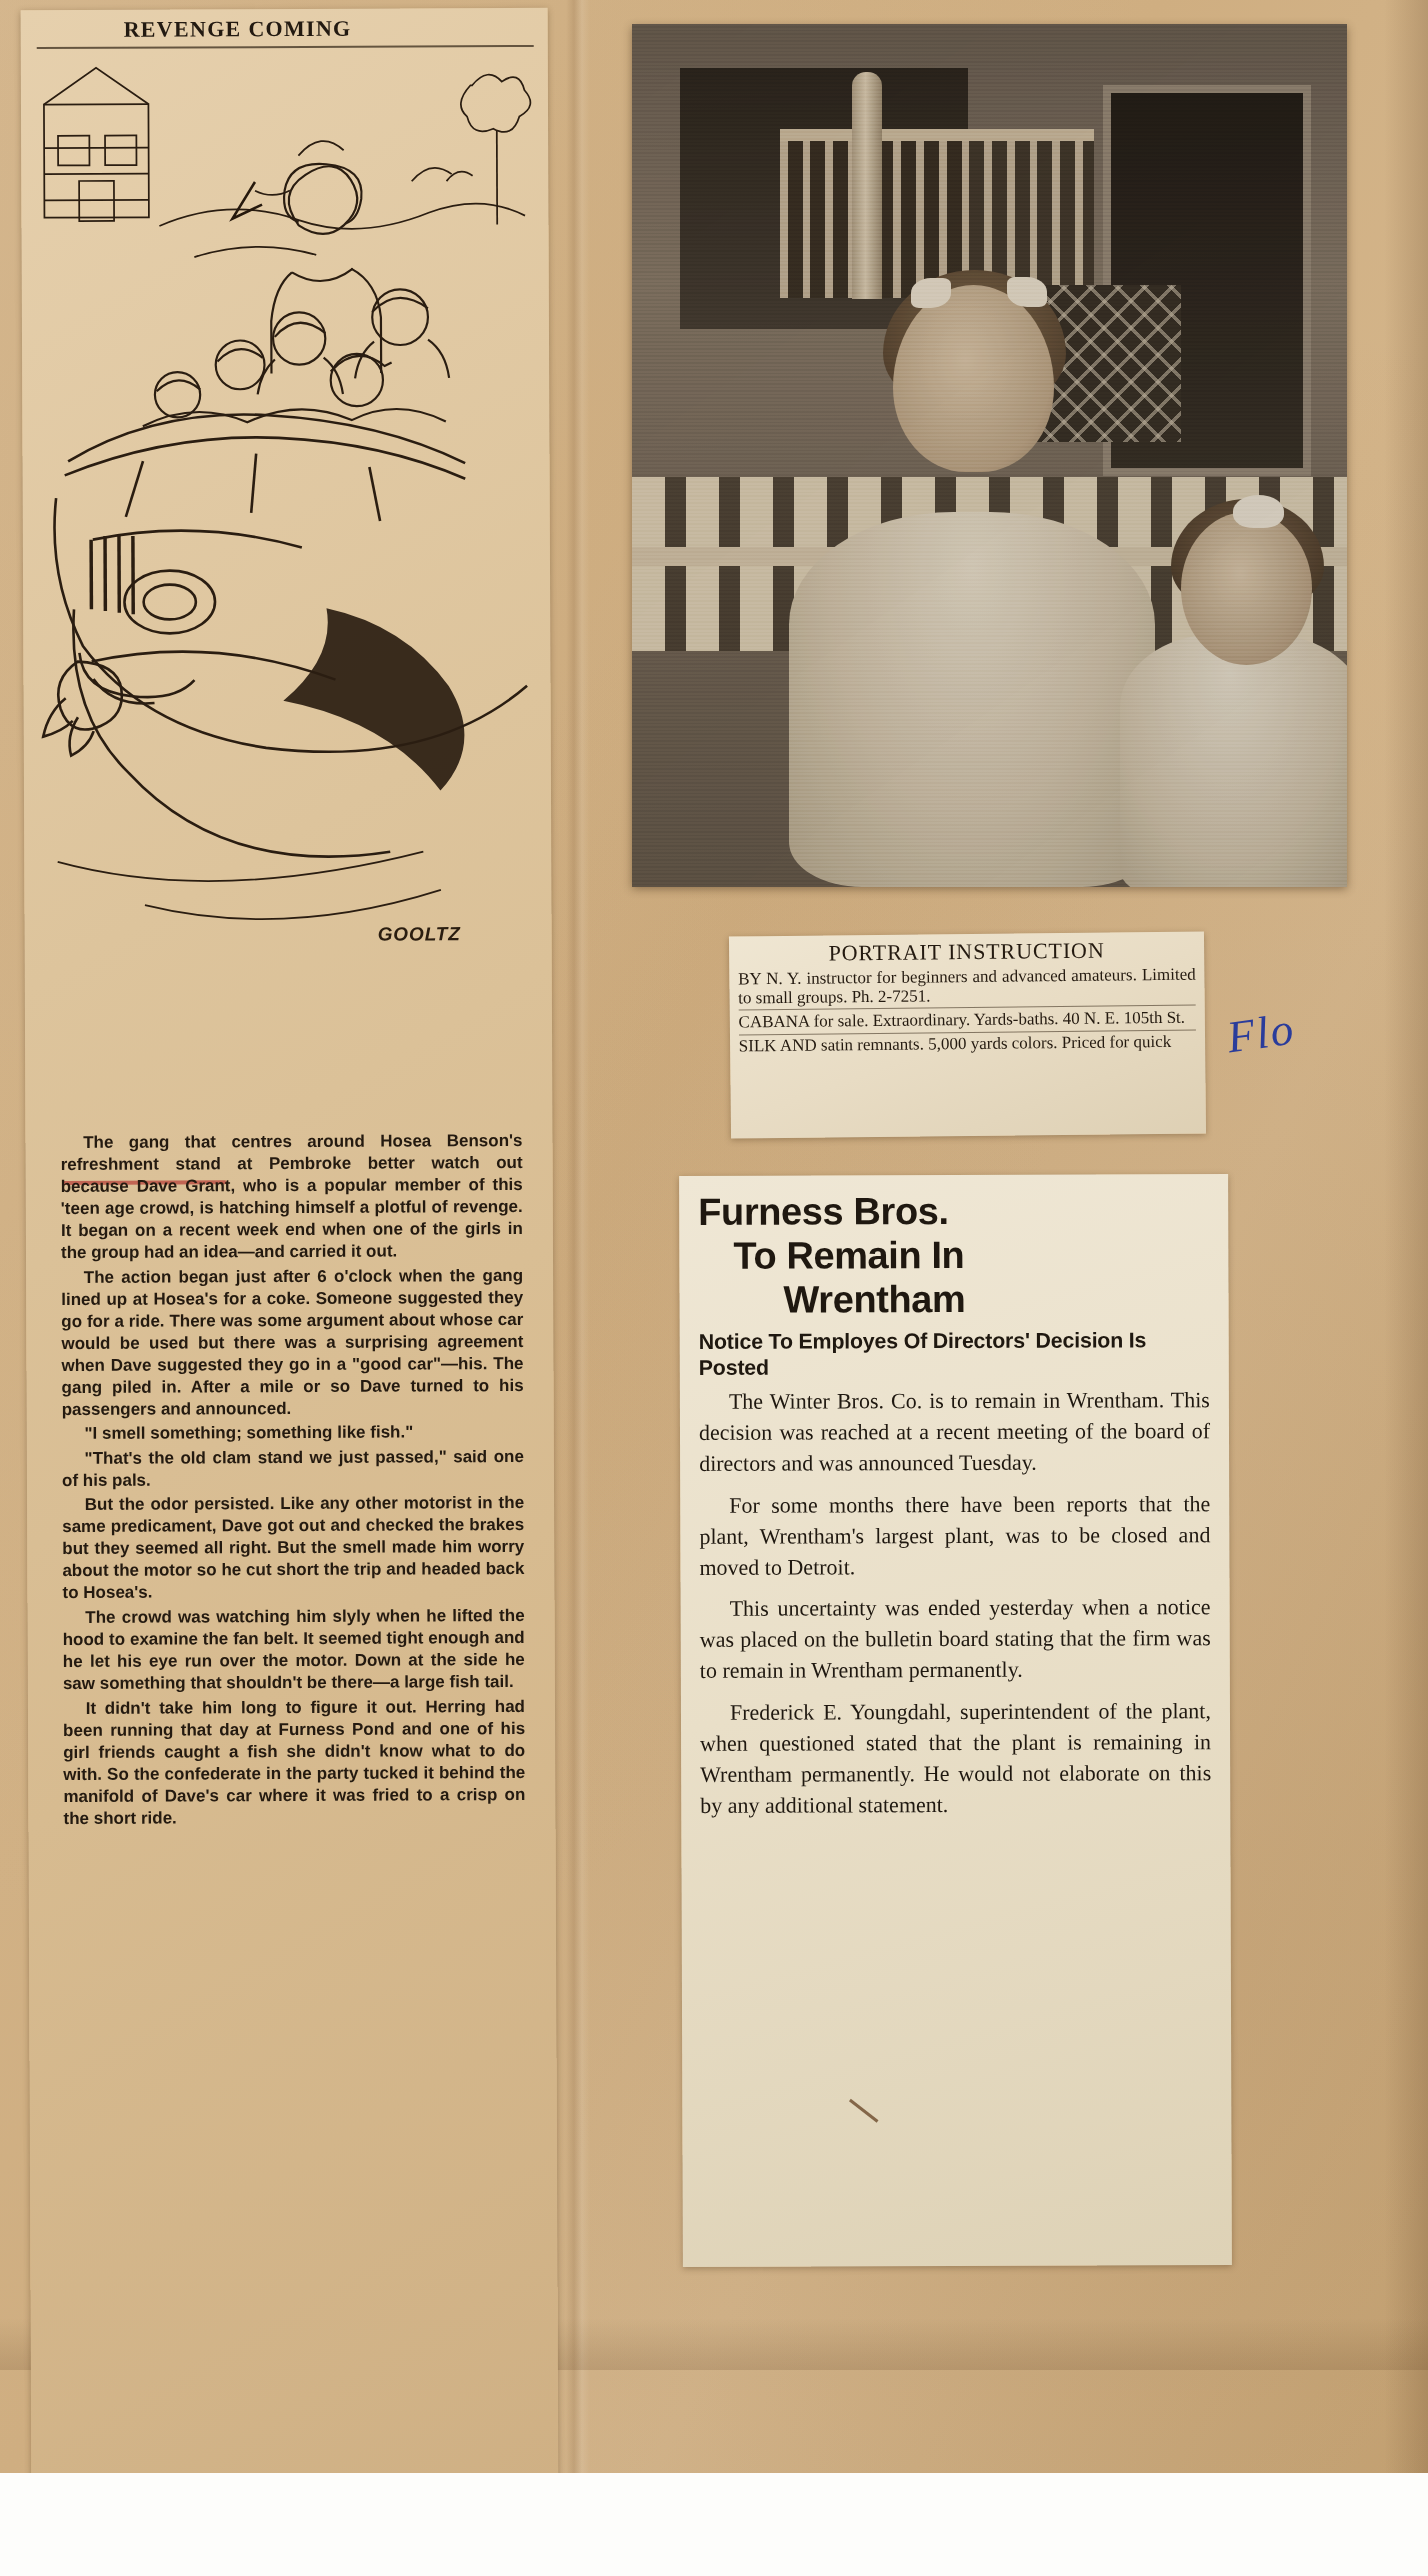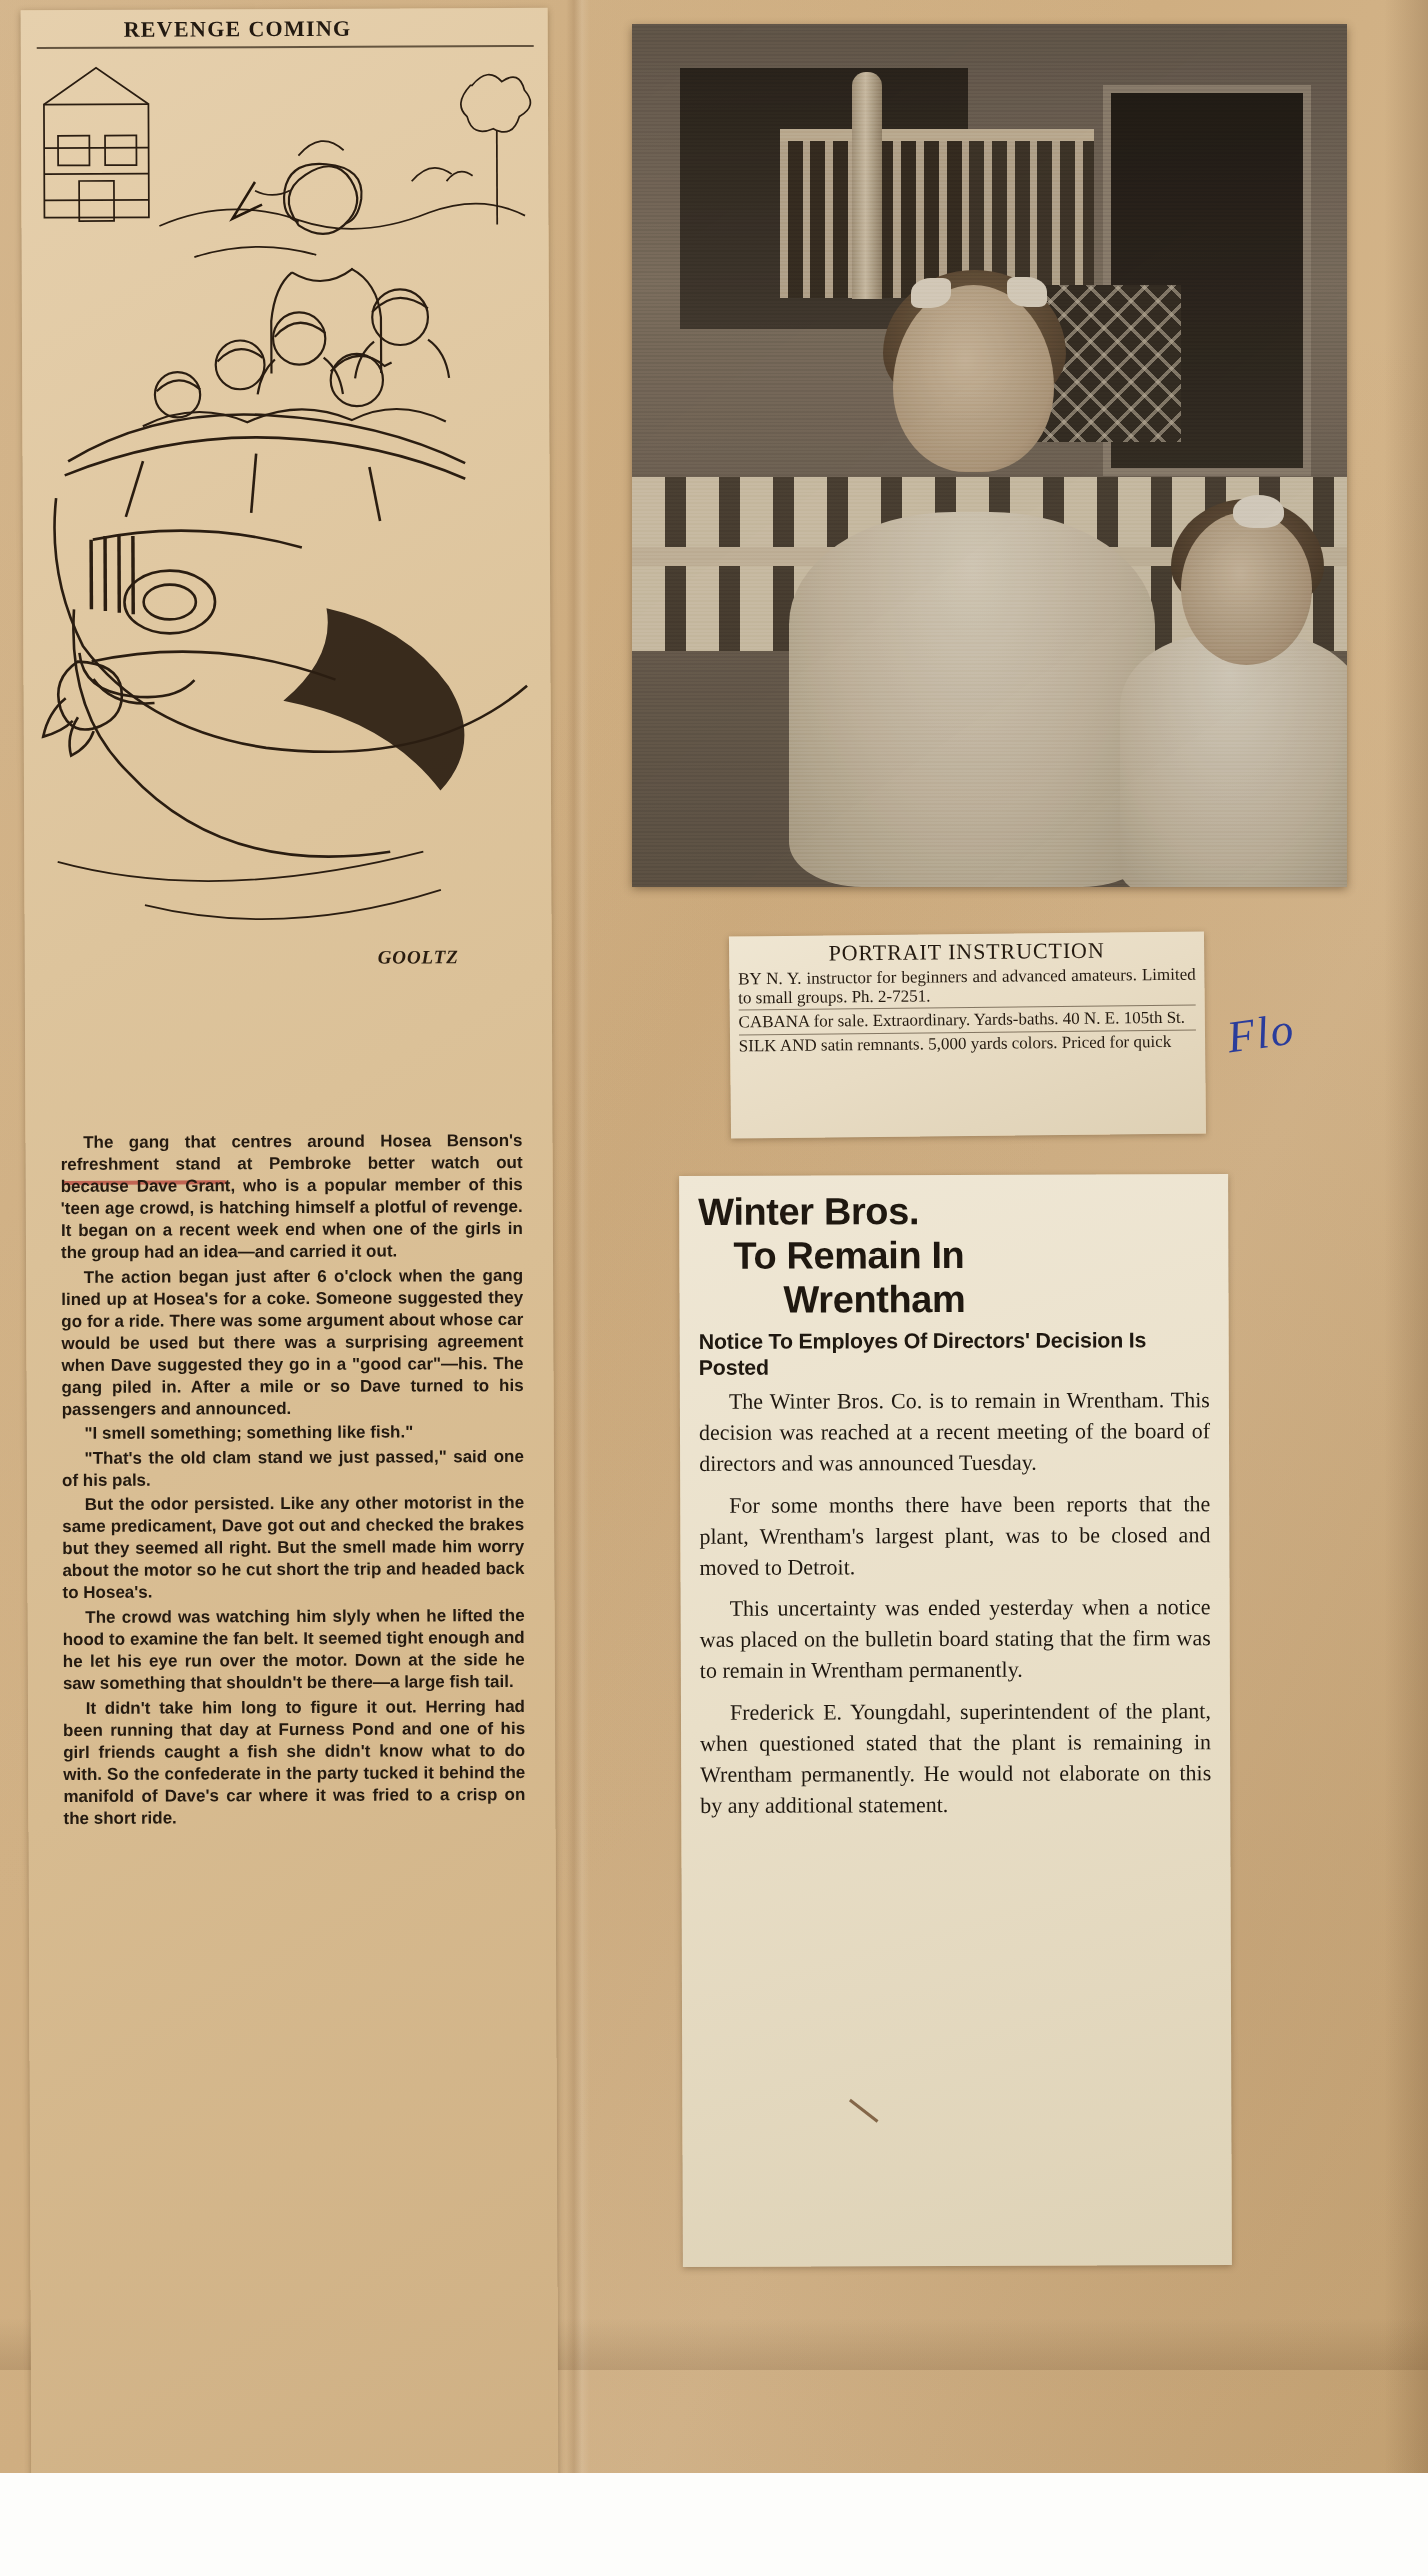--- a/index.html
+++ b/index.html
@@ -109,27 +109,26 @@
     font-size: 22px;
     line-height: 29px;
     color: #1d1409;
     padding-top: 12.2px;
     box-sizing: border-box;
     letter-spacing: 0.4px;
   }
   #artist-signature {
     position: absolute;
     left: 353px; top: 915px;
-    font-family: Liberation Serif, serif;
+    font-family: Liberation Sans, sans-serif;
     font-weight: bold;
     font-style: italic;
     font-size: 19px;
     color: #2a1d10;
     letter-spacing: 0.9px;
-    margin-top: 23px;
   }
 
   
   #comic-article {
     position: absolute;
     left: 35px; top: 1122px;
     width: 462px;
     font-family: "Liberation Sans", sans-serif;
     font-weight: bold;
     font-size: 17px;
@@ -496,21 +495,21 @@
     <div class="classified-sep"></div>
     <div class="classified-line">CABANA for sale. Extraordinary. Yards-baths. 40 N. E. 105th St.</div>
     <div class="classified-sep"></div>
     <div class="classified-line">SILK AND satin remnants. 5,000 yards colors. Priced for quick</div>
   </div>
 
   <div id="handwriting-flo">Flo</div>
 
   <div id="winter-clipping" class="clipping">
     <div id="winter-headline">
-      <span class="l1">Winter Bros.</span>
+      <span class="l1">Furness Bros.</span>
       <span class="l2">To Remain In</span>
       <span class="l3">Wrentham</span>
     </div>
     <div id="winter-subhead">Notice To Employes Of Directors' Decision Is Posted</div>
     <div id="winter-body">
       <p>The Winter Bros. Co. is to remain in Wrentham. This decision was reached at a recent meeting of the board of directors and was announced Tuesday.</p>
       <p>For some months there have been reports that the plant, Wrentham's largest plant, was to be closed and moved to Detroit.</p>
       <p>This uncertainty was ended yesterday when a notice was placed on the bulletin board stating that the firm was to remain in Wrentham permanently.</p>
       <p>Frederick E. Youngdahl, superintendent of the plant, when questioned stated that the plant is remaining in Wrentham permanently. He would not elaborate on this by any additional statement.</p>
     </div>

